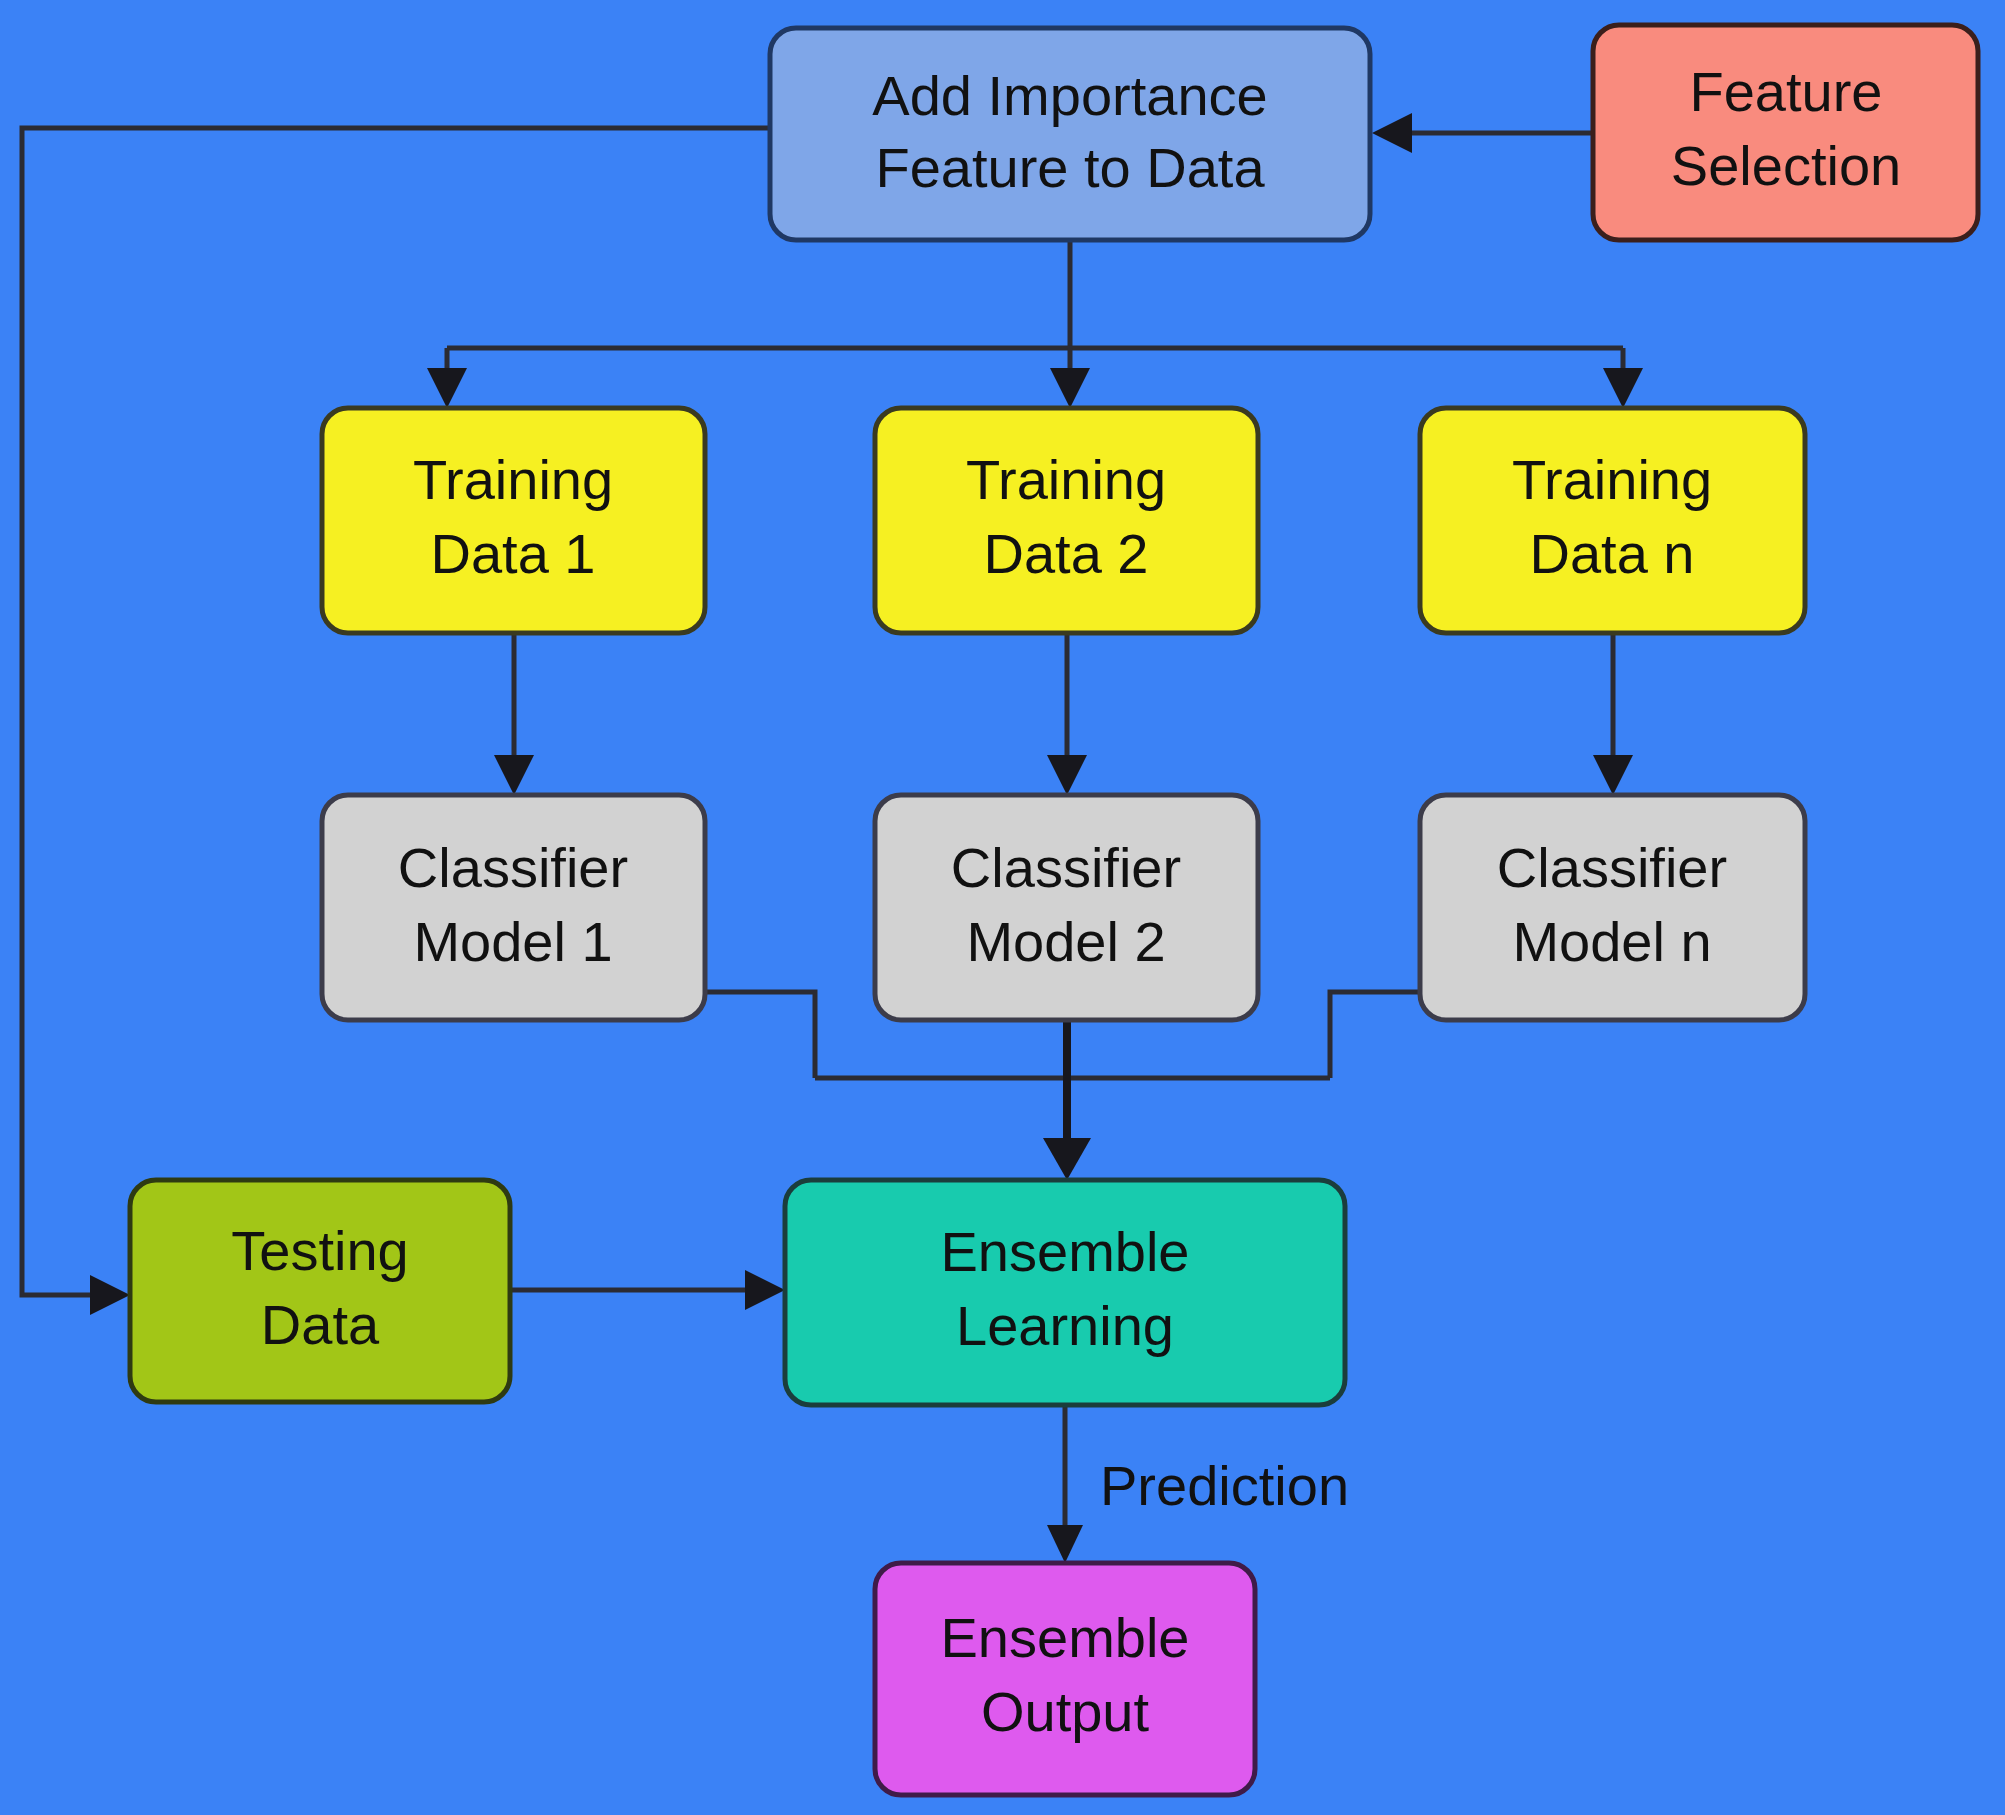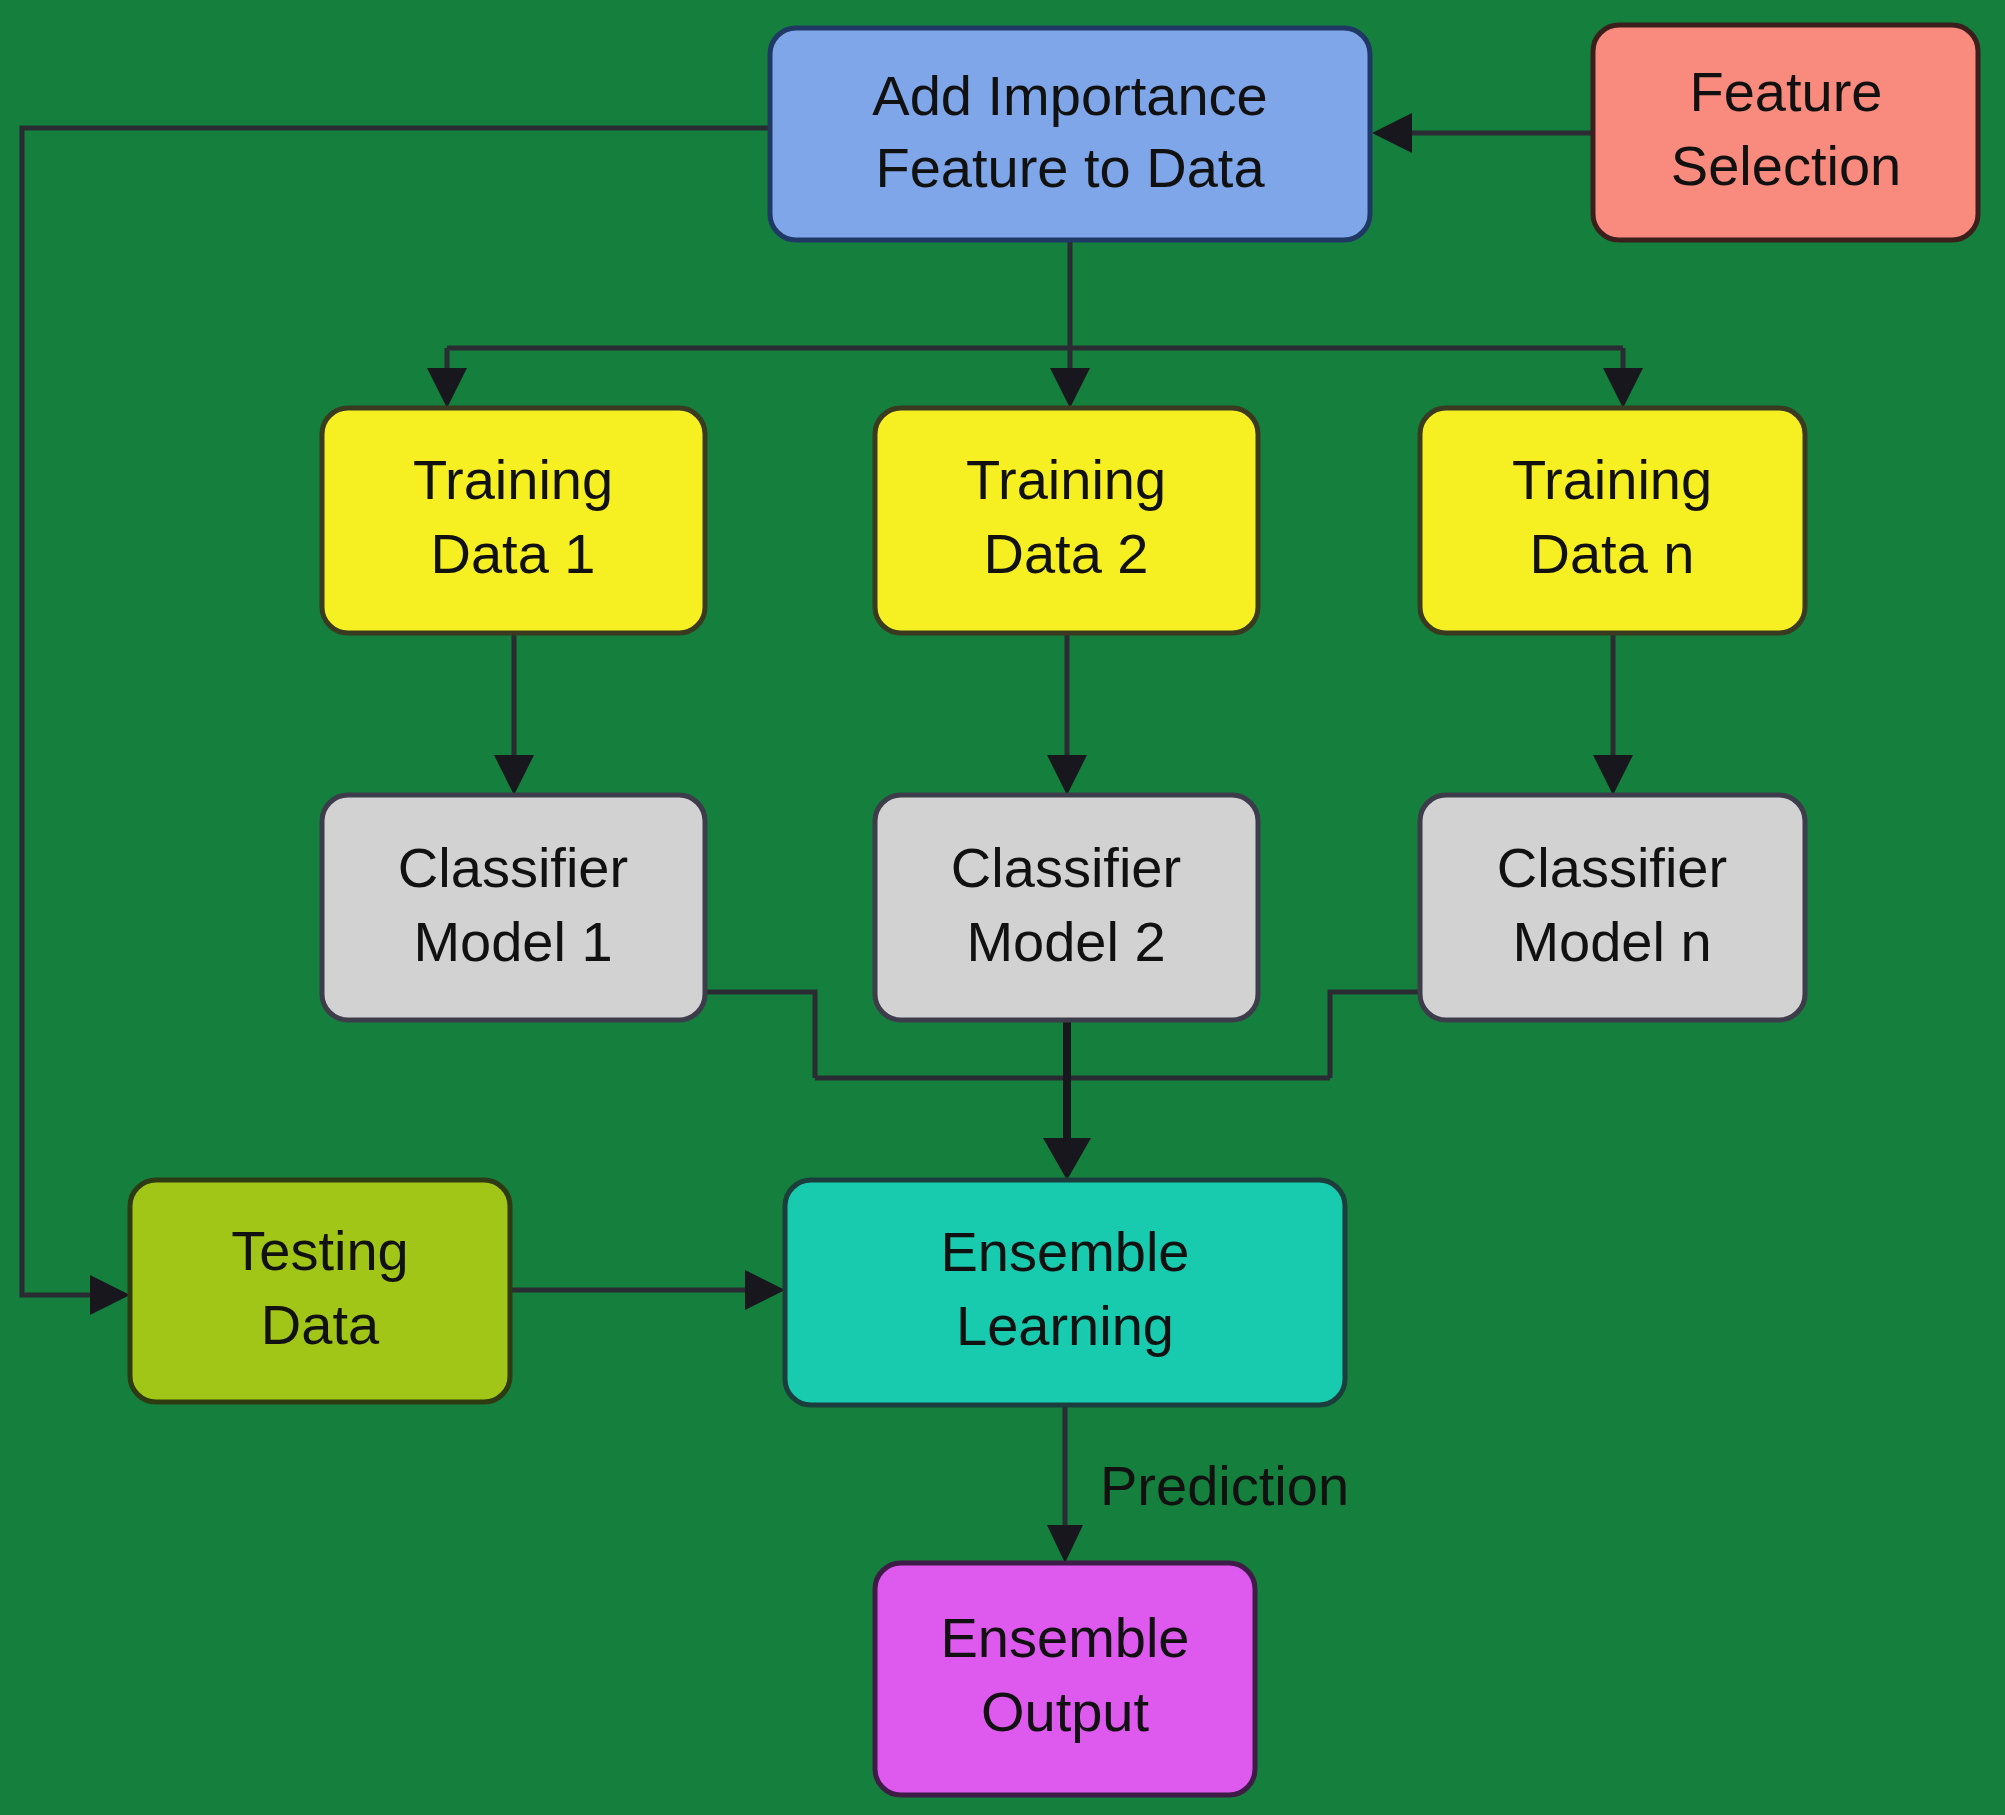--- a/index.html
+++ b/index.html
@@ -4,21 +4,21 @@
 <style>
   html, body {
     margin: 0;
     padding: 0;
     background: #ffffff;
   }
   #canvas {
     position: relative;
     width: 2005px;
     height: 1815px;
-    background: #15803d;
+    background: #3b82f6;
     font-family: "Liberation Sans", sans-serif;
   }
   svg.flow {
     position: absolute;
     inset: 0;
     width: 2005px;
     height: 1815px;
     display: block;
   }
   .node-rect {

